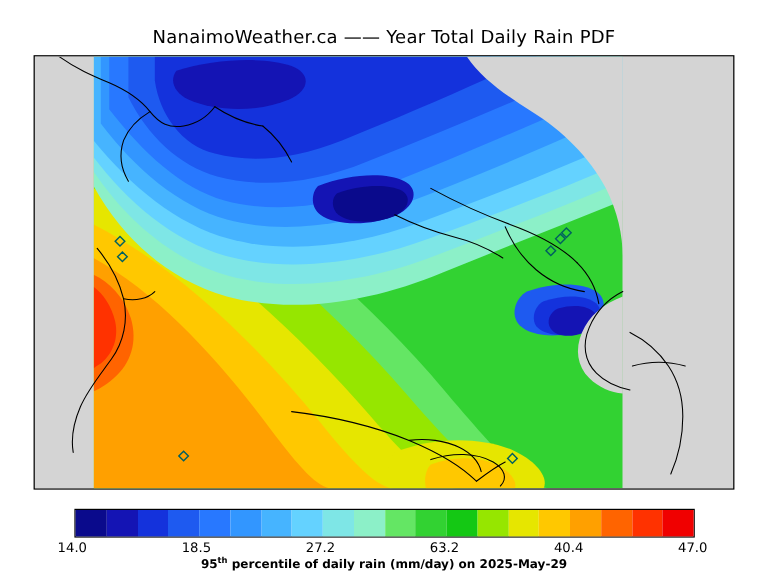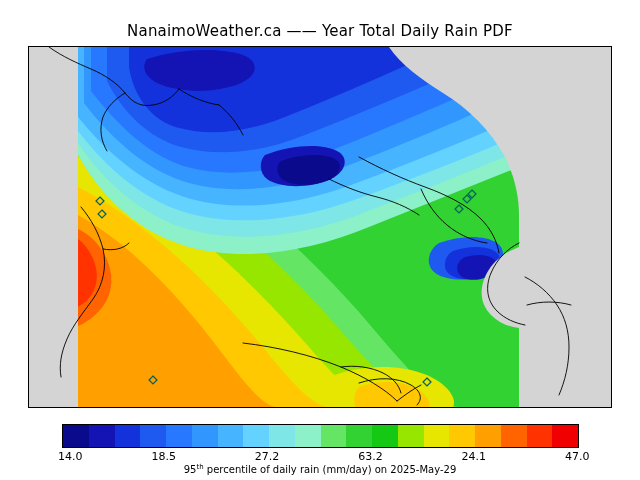--- a/index.html
+++ b/index.html
@@ -57,20 +57,21 @@
   }
   .cbar-labels span { position:absolute; top:0; white-space:nowrap; }
 
   .cbar-caption {
     position:absolute;
     left:0; top:463px; width:640px;
     text-align:center;
     font-size:10px;
     color:#000;
     white-space:nowrap;
+    font-weight:bold;
   }
   .cbar-caption sup { font-size:7px; vertical-align:super; }
 </style>
 </head>
 <body>
 
 <div id="stage">
 
   <div class="title">NanaimoWeather.ca —— Year Total Daily Rain PDF</div>
 
@@ -196,25 +197,25 @@
         <div class="cell" style="background: rgb(230, 230, 0);"></div>
         <div class="cell" style="background: rgb(255, 200, 0);"></div>
         <div class="cell" style="background: rgb(255, 160, 0);"></div>
         <div class="cell" style="background: rgb(255, 100, 0);"></div>
         <div class="cell" style="background: rgb(255, 50, 0);"></div>
         <div class="cell" style="background: rgb(240, 0, 0);"></div>
       </div>
   </div>
 
   <div class="cbar-labels" id="cbar-labels">
-      <span style="left: 28px; margin-left: 10px;">14.0</span>
+      <span style="left: 28px;">14.0</span>
       <span style="left: 131.4px;">18.5</span>
       <span style="left: 234.8px;">27.2</span>
       <span style="left: 338.2px;">63.2</span>
-      <span style="left: 441.6px;">24.1</span>
+      <span style="left: 441.6px;">40.4</span>
       <span style="left: 545px;">47.0</span>
     </div>
 
   <div class="cbar-caption">
     <span>95</span><sup>th</sup><span> percentile of daily rain (mm/day) on 2025-May-29</span>
   </div>
 
 </div>
 
 </body></html>

